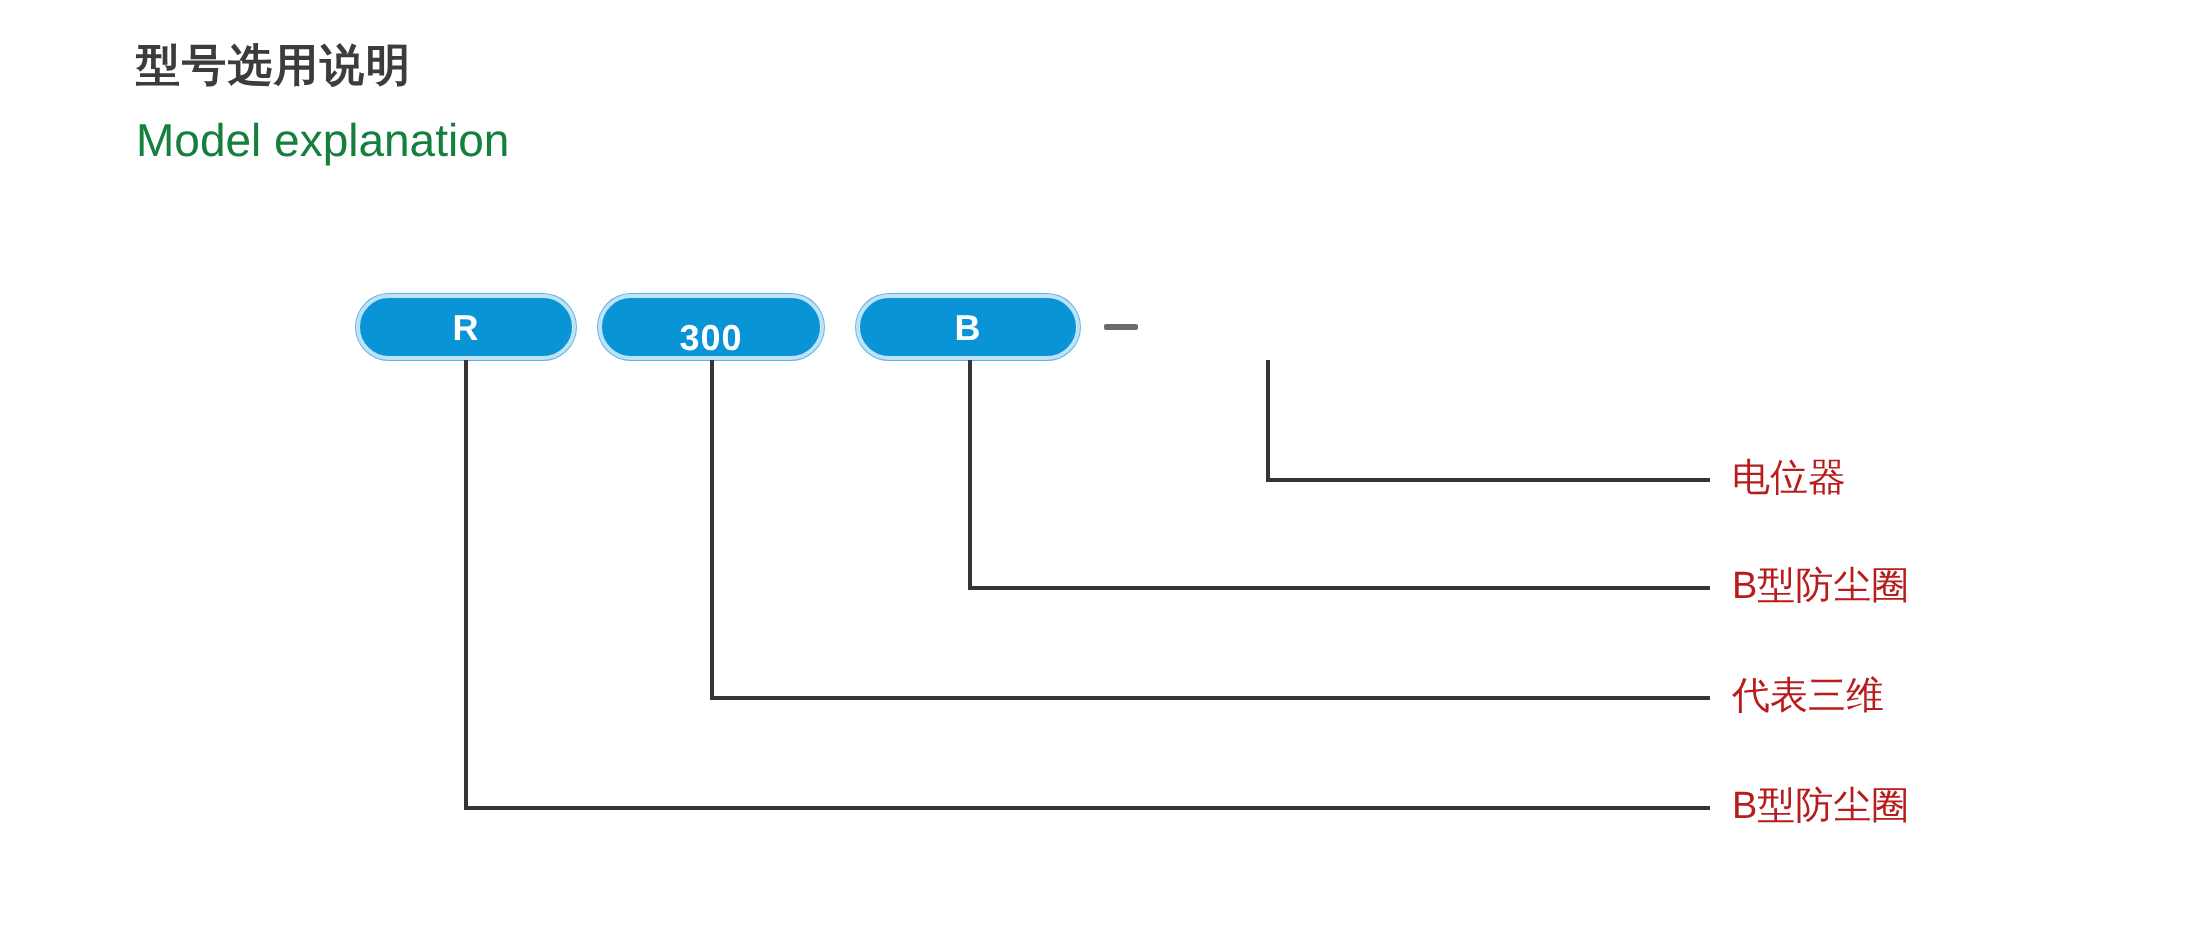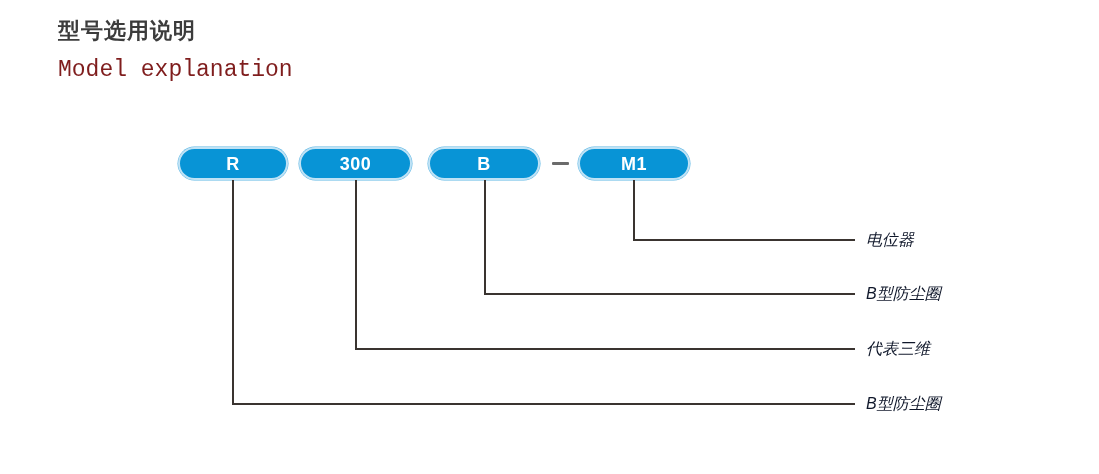--- a/index.html
+++ b/index.html
@@ -19,38 +19,37 @@
   #diagram-root {
     position: absolute;
     left: 0; top: 0;
     width: 1099px;
     height: 474px;
   }
 
   
   .heading {
     position: absolute;
-    left: 58px;
+    left: 68px;
     top: 18px;
-    font-family: Liberation Mono, monospace;
   }
   .title-cn {
     font-size: 22px;
     font-weight: bold;
     letter-spacing: 1px;
     line-height: 30px;
     color: #3c3c3c;
     white-space: nowrap;
   }
   .title-en {
     font-size: 23px;
     font-weight: normal;
     line-height: 32px;
     margin-top: 6px;
-    color: #7f1d1d;
+    color: #15803d;
     white-space: nowrap;
   }
 
   
   .pill {
     position: absolute;
     height: 33px;
     box-sizing: border-box;
     border-radius: 17px;
     background: #0894d6;
@@ -85,26 +84,25 @@
   }
   .hline {
     position: absolute;
     height: 1.6px;
     background: #3a3430;
   }
 
   
   .leader-label {
     position: absolute;
-    font-size: 16px;
+    font-size: 19px;
     line-height: 18px;
-    color: #0f172a;
+    color: #b91c1c;
     white-space: nowrap;
     transform: translateY(-50%);
-    font-style: italic;
   }
 </style>
 </head>
 <body>
 
 <div id="diagram-root">
 
   <div class="heading">
     <div class="title-cn">型号选用说明</div>
     <div class="title-en">Model explanation</div>
@@ -112,34 +110,31 @@
 
   <div class="dash" style="left:552px; top:162px; width:17px;"></div>
 
   <div class="pill" style="left:178px; top:147px; width:110px;">
     <span class="pill-label">R</span>
   </div>
   <div class="vline" style="left:232px; top:180px; height:224px;"></div>
   <div class="hline" style="left:232px; top:403px; width:623px;"></div>
   <div class="leader-label" style="left:866px; top:404px;">B型防尘圈</div>
 
-  <div class="pill" style="left:299px; top:147px; width:113px;">
+  <div class="pill" style="left:299px; top:147px; width:113px;align-items:flex-end;">
     <span class="pill-label">300</span>
   </div>
   <div class="vline" style="left:355px; top:180px; height:169px;"></div>
   <div class="hline" style="left:355px; top:348px; width:500px;"></div>
   <div class="leader-label" style="left:866px; top:349px;">代表三维</div>
 
   <div class="pill" style="left:428px; top:147px; width:112px;">
     <span class="pill-label">B</span>
   </div>
   <div class="vline" style="left:484px; top:180px; height:114px;"></div>
   <div class="hline" style="left:484px; top:293px; width:371px;"></div>
   <div class="leader-label" style="left:866px; top:294px;text-align:center;">B型防尘圈</div>
 
-  <div class="pill" style="left:578px; top:147px; width:112px;">
-    <span class="pill-label">M1</span>
-  </div>
   <div class="vline" style="left:633px; top:180px; height:60px;"></div>
   <div class="hline" style="left:633px; top:239px; width:222px;"></div>
   <div class="leader-label" style="left:866px; top:240px;">电位器</div>
 
 </div>
 
 </body></html>

